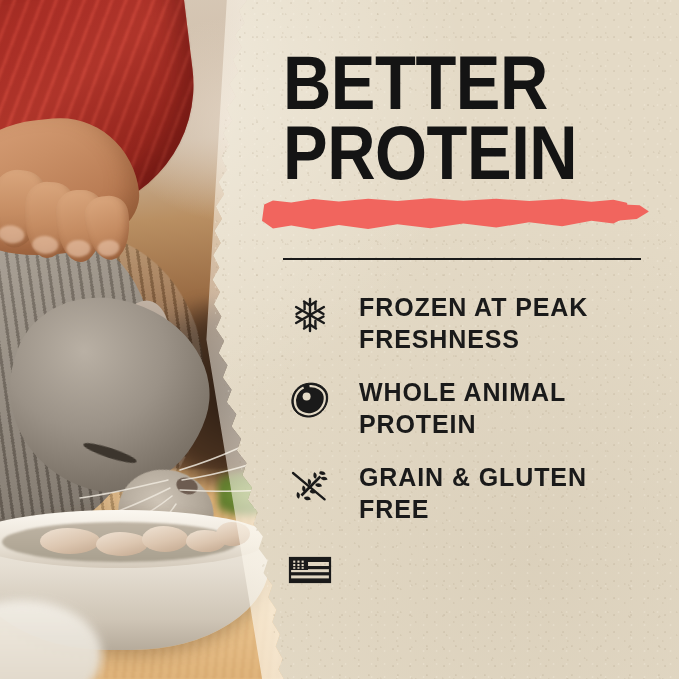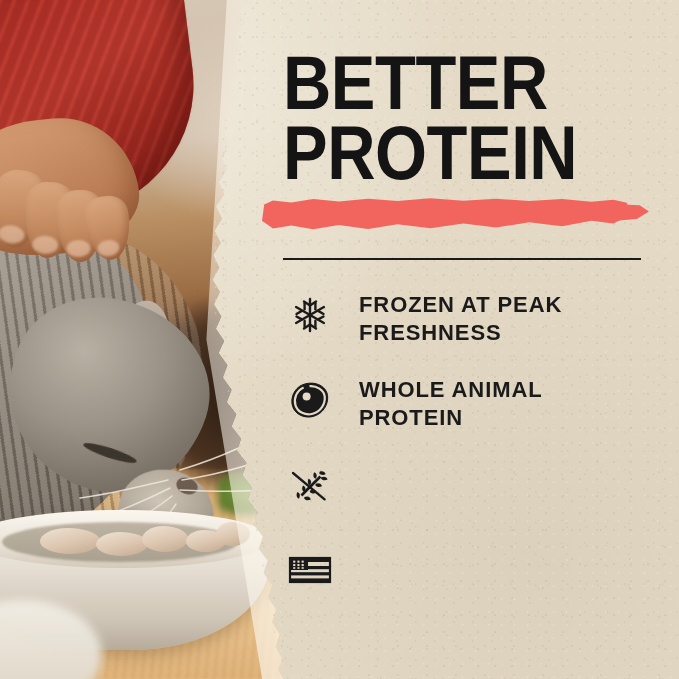--- a/index.html
+++ b/index.html
@@ -406,21 +406,21 @@
     align-items: center;
     justify-content: center;
     margin-top: 2px;
   }
   .feature-text {
     flex: 1 1 auto;
     padding-left: 22px;
     padding-top: 5px;
     font-family: "Liberation Sans", sans-serif;
     font-weight: 700;
-    font-size: 22px;
+    font-size: 25px;
     line-height: 1.28;
     letter-spacing: 0.9px;
     color: #1a1a1a;
     text-transform: uppercase;
     white-space: pre-line;
   }
 </style>
 </head>
 <body>
 
@@ -551,20 +551,22 @@
               <path d="M26.6 18.8 C29.6 17.6 32.4 18.4 33.0 21.2 C30.4 22.6 27.4 22.0 26.4 20.2 Z"></path>
               <path d="M21.2 20.2 C22.8 17.4 22.2 14.6 19.6 13.8 C18.2 16.2 18.6 19.0 20.4 20.2 Z"></path>
               <path d="M21.0 25.4 C24.0 24.2 26.8 25.0 27.4 27.8 C24.8 29.2 21.8 28.6 20.8 26.8 Z"></path>
               <path d="M15.6 26.8 C17.2 24.0 16.6 21.2 14.0 20.4 C12.6 22.8 13.0 25.6 14.8 26.8 Z"></path>
               <path d="M15.4 32.0 C18.4 30.8 21.2 31.6 21.8 34.4 C19.2 35.8 16.2 35.2 15.2 33.4 Z"></path>
               <path d="M10.0 33.4 C11.6 30.6 11.0 27.8 8.4 27.0 C7.0 29.4 7.4 32.2 9.2 33.4 Z"></path>
             </g>
             <line x1="4.0" y1="8.0" x2="35.6" y2="34.4" stroke="#1A1A1A" stroke-width="2.3" stroke-linecap="round"></line>
           </svg>
         </div>
+        <div class="feature-text">GRAIN &amp; GLUTEN
+FREE</div>
       </div>
 
       <div class="feature">
         <div class="feature-icon">
           <svg width="44" height="32" viewBox="0 0 44 32" fill="none">
             <rect x="2" y="4" width="40" height="24" fill="none" stroke="#1A1A1A" stroke-width="2.2"></rect>
             <rect x="2" y="4" width="18" height="12" fill="#1A1A1A"></rect>
             <g fill="#E4DAC6">
               <rect x="5.2" y="6.6" width="2.1" height="2.1"></rect>
               <rect x="9.4" y="6.6" width="2.1" height="2.1"></rect>

